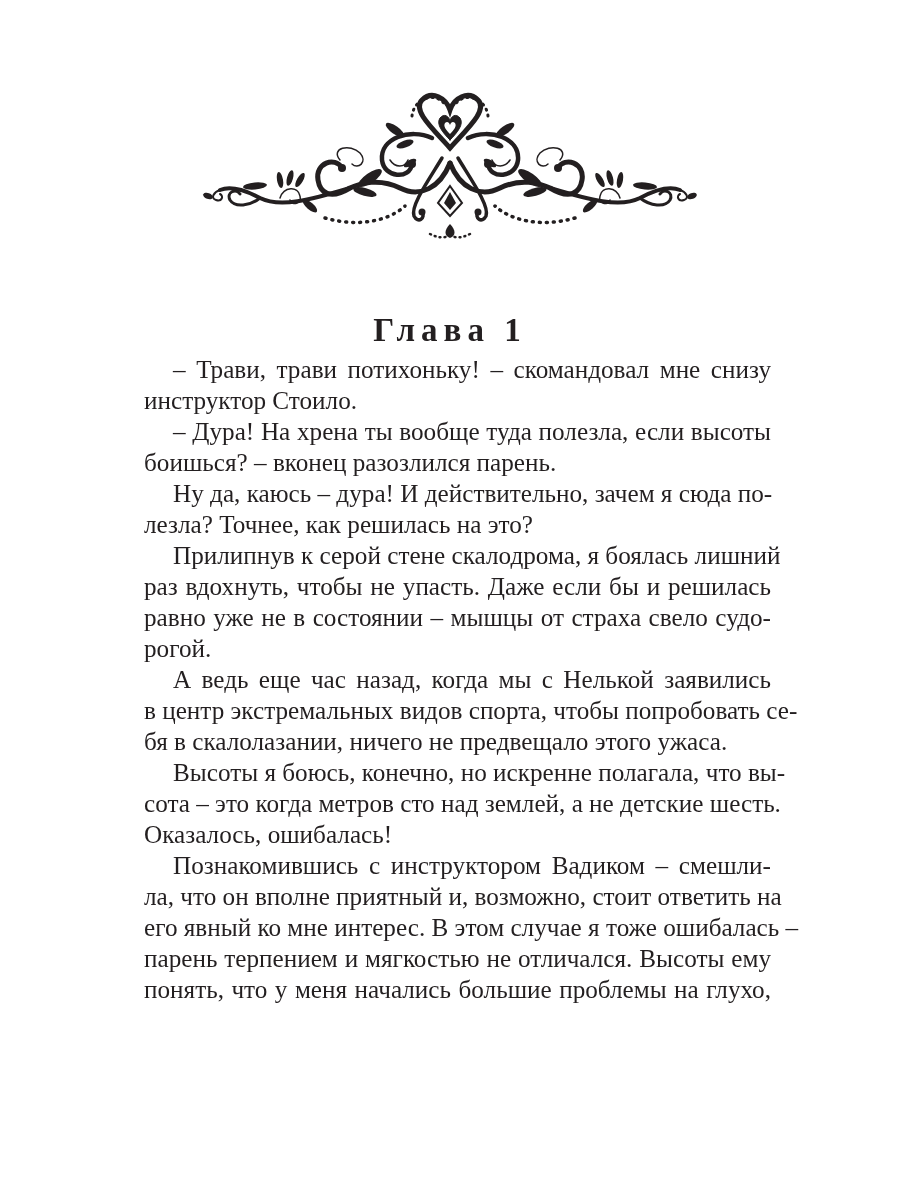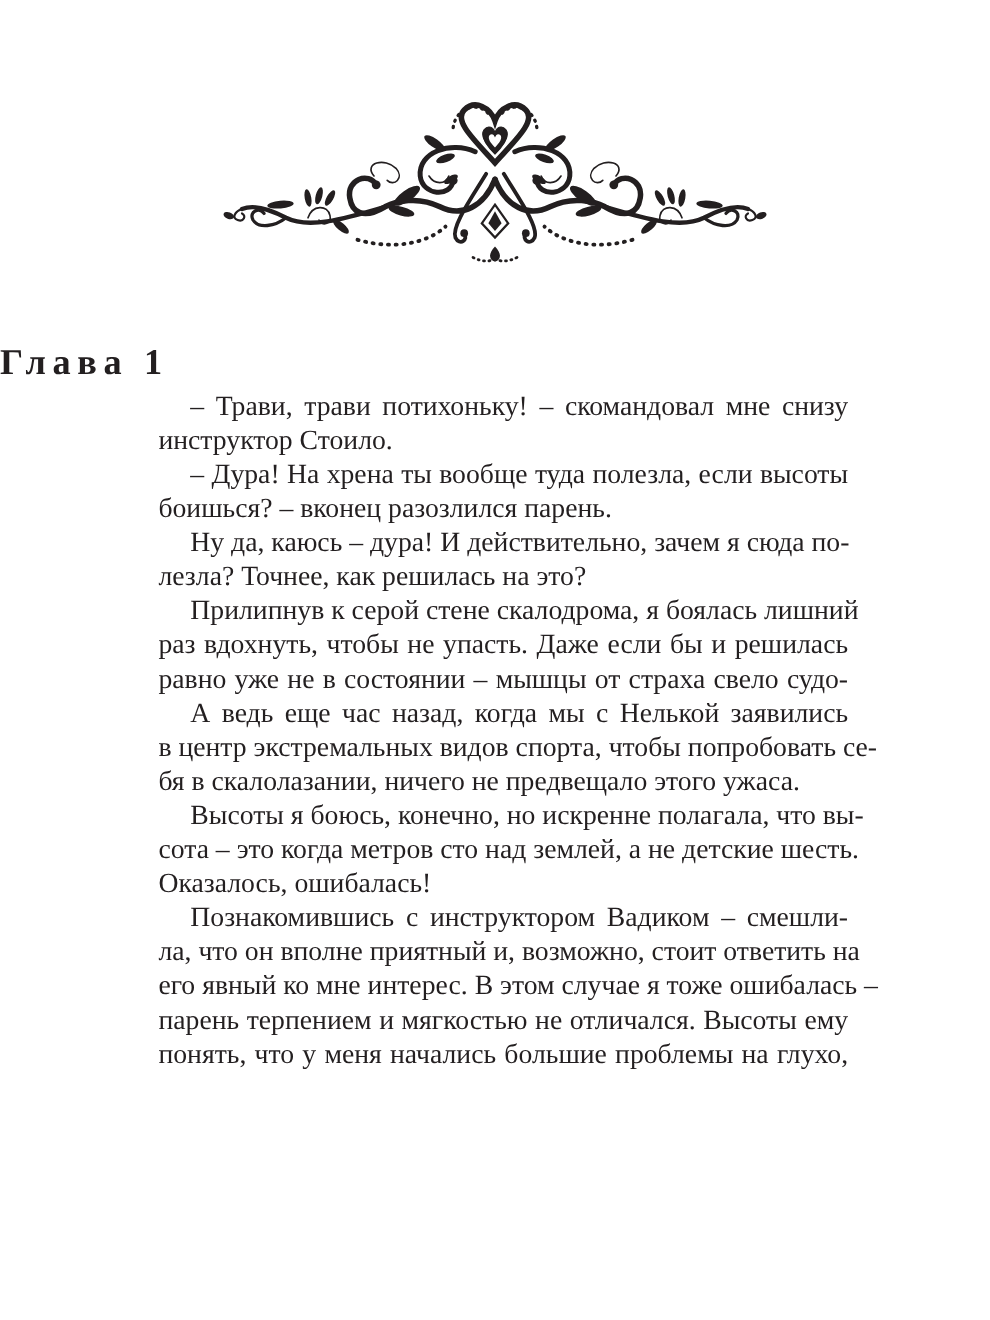--- a/index.html
+++ b/index.html
@@ -20,21 +20,21 @@
       left: 200px;
       top: 88px;
       width: 500px;
       height: 160px;
     }
     .chapter-title {
       position: absolute;
       top: 312px;
       left: 0;
       width: 900px;
-      text-align: left;
+      text-align: center;
       font-family: "Liberation Serif", "DejaVu Serif", serif;
       font-weight: bold;
       font-size: 33px;
       letter-spacing: 6px;
       color: #231f20;
       margin: 0;
     }
     .text-body {
       position: absolute;
       left: 144px;
@@ -153,20 +153,21 @@
       <span class="line last">боишься? – вконец разозлился парень.</span>
     </div>
     <div>
       <span class="line first">Ну да, каюсь – дура! И действительно, зачем я сюда по-</span>
       <span class="line last">лезла? Точнее, как решилась на это?</span>
     </div>
     <div>
       <span class="line first">Прилипнув к серой стене скалодрома, я боялась лишний</span>
       <span class="line">раз вдохнуть, чтобы не упасть. Даже если бы и решилась</span>
       <span class="line">равно уже не в состоянии – мышцы от страха свело судо-</span>
+      <span class="line last">рогой.</span>
     </div>
     <div>
       <span class="line first">А ведь еще час назад, когда мы с Нелькой заявились</span>
       <span class="line">в центр экстремальных видов спорта, чтобы попробовать се-</span>
       <span class="line last">бя в скалолазании, ничего не предвещало этого ужаса.</span>
     </div>
     <div>
       <span class="line first">Высоты я боюсь, конечно, но искренне полагала, что вы-</span>
       <span class="line">сота – это когда метров сто над землей, а не детские шесть.</span>
       <span class="line last">Оказалось, ошибалась!</span>

